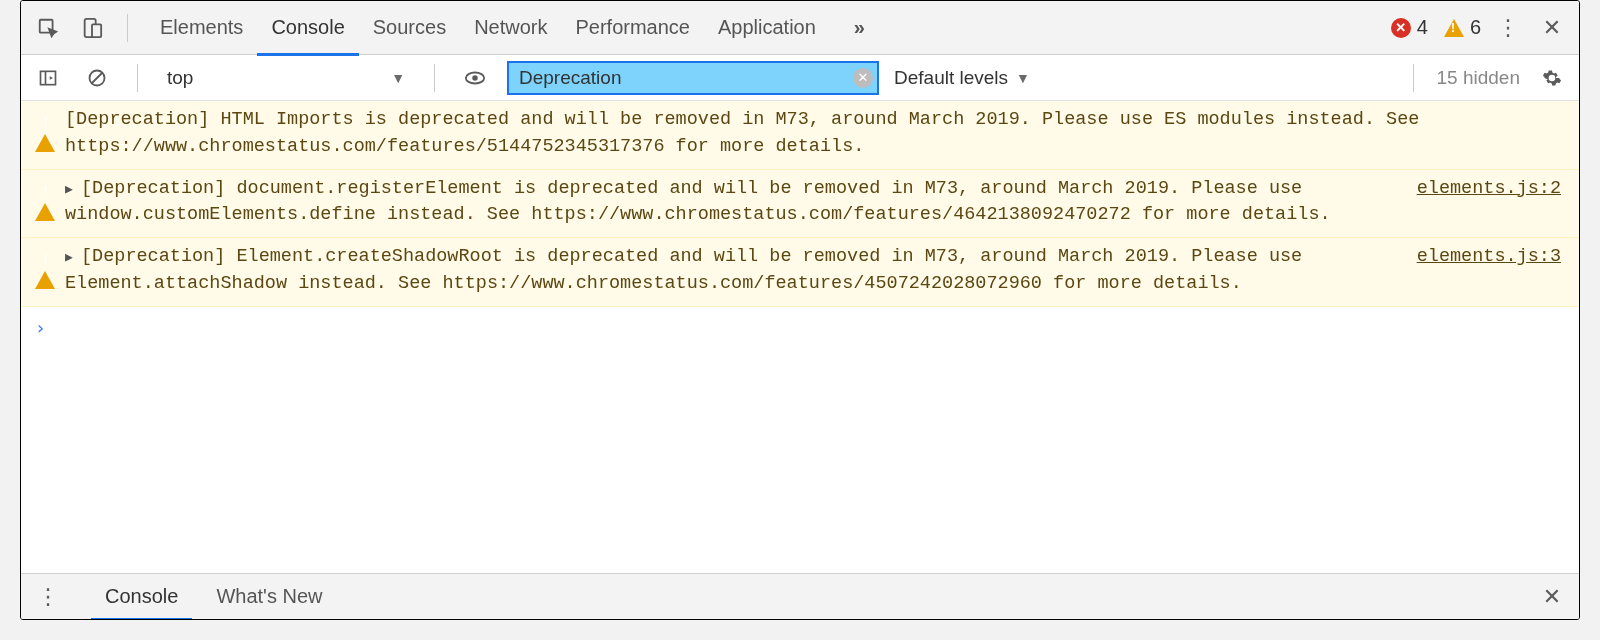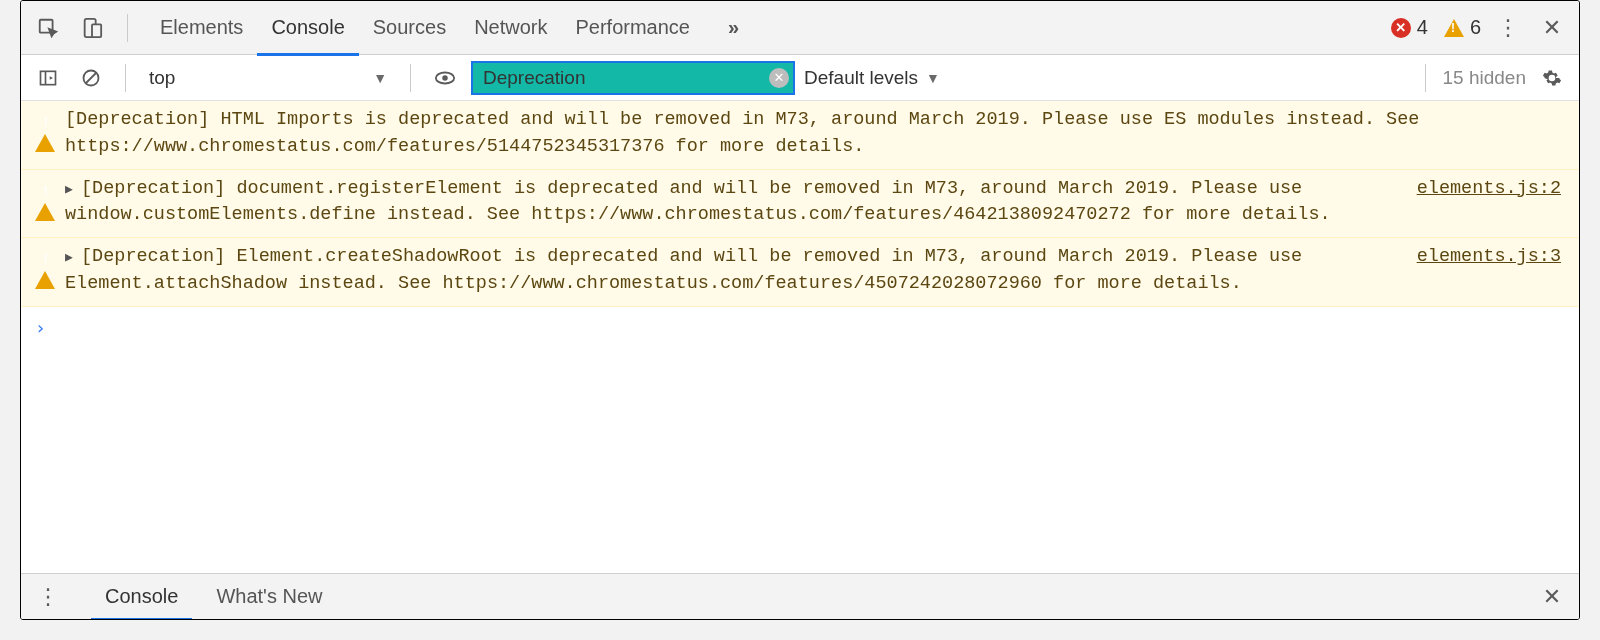--- a/index.html
+++ b/index.html
@@ -14,24 +14,24 @@
   .tab.active { color:#333; }
   .tab.active::after { content:""; position:absolute; left:0; right:0; bottom:-1px; height:3px; background:#1a73e8;}
   .tabs-bar .spacer { flex:1; }
   .err-badge { display:flex; align-items:center; gap:6px; font-size:20px; color:#333; }
   .circ-red {width:20px;height:20px;border-radius:50%;background:#d93025;color:#fff;display:flex;align-items:center;justify-content:center;font-size:13px;font-weight:bold;}
   .tri-y {width:0;height:0;border-left:10px solid transparent;border-right:10px solid transparent;border-bottom:18px solid #e8a100;position:relative;}
   .tri-y::after{content:"!";position:absolute;left:-3px;top:2px;color:#fff;font-size:12px;font-weight:bold;}
   .kebab { font-size:22px; color:#5a5a5a;}
 
   
-  .ctoolbar { height:46px; border-bottom:1px solid #e1e1e1; display:flex; align-items:center; padding:0 10px; gap:9px; font-size:19px; color:#333;}
+  .ctoolbar { height:46px; border-bottom:1px solid #e1e1e1; display:flex; align-items:center; padding:0 10px; gap:15px; font-size:19px; color:#333;}
   .ctx-sel { display:flex; align-items:center; gap:8px; min-width:250px; padding:0 6px; cursor:pointer;}
   .caret { font-size:14px; color:#6a6a6a;}
-  .filter-input { width:324px; height:34px; border:2px solid #1a73e8; background:#14b8a6; padding:0 30px 0 10px; font-size:19px; color:#333; position:relative;}
+  .filter-input { width:372px; height:34px; border:2px solid #1a73e8; background:#7dd3fc; padding:0 30px 0 10px; font-size:19px; color:#333; position:relative;}
   .filter-wrap{position:relative;}
   .filter-clear{position:absolute;right:6px;top:50%;transform:translateY(-50%);width:20px;height:20px;border-radius:50%;background:#bdbdbd;color:#fff;display:flex;align-items:center;justify-content:center;font-size:13px;cursor:pointer;}
   .levels{display:flex;align-items:center;gap:8px;cursor:pointer;}
   .ctoolbar .spacer{flex:1;}
   .hidden-lbl{color:#888;}
   .gear{font-size:20px;color:#5a5a5a;}
 
   
   .msgs { flex:1; overflow:auto; background:#fff; display:flex; flex-direction:column;}
   .msg { background:#fffbe8; border-bottom:1px solid #fff3c2; color:#5c4712; padding:6px 18px 8px 14px; display:flex; gap:10px; font-family:Menlo,Consolas,"Courier New",monospace; font-size:18.5px; line-height:1.45;}
@@ -68,20 +68,21 @@
           <rect x="12" y="8" width="10" height="14" rx="1" fill="#f3f3f3"></rect>
         </svg>
     </div>
     <div class="vsep"></div>
     <div id="main-tabs" style="display:flex;">
         <div class="tab">Elements</div>
         <div class="tab active">Console</div>
         <div class="tab">Sources</div>
         <div class="tab">Network</div>
         <div class="tab">Performance</div>
+        <div class="tab">Application</div>
       </div>
     <div class="tab" style="font-weight:bold;">
         <span>»</span>
       </div>
     <div class="spacer"></div>
     <div class="err-badge">
       <span class="circ-red">✕</span>
       <span>4</span>
     </div>
     <div class="err-badge" style="margin-left:6px;">

